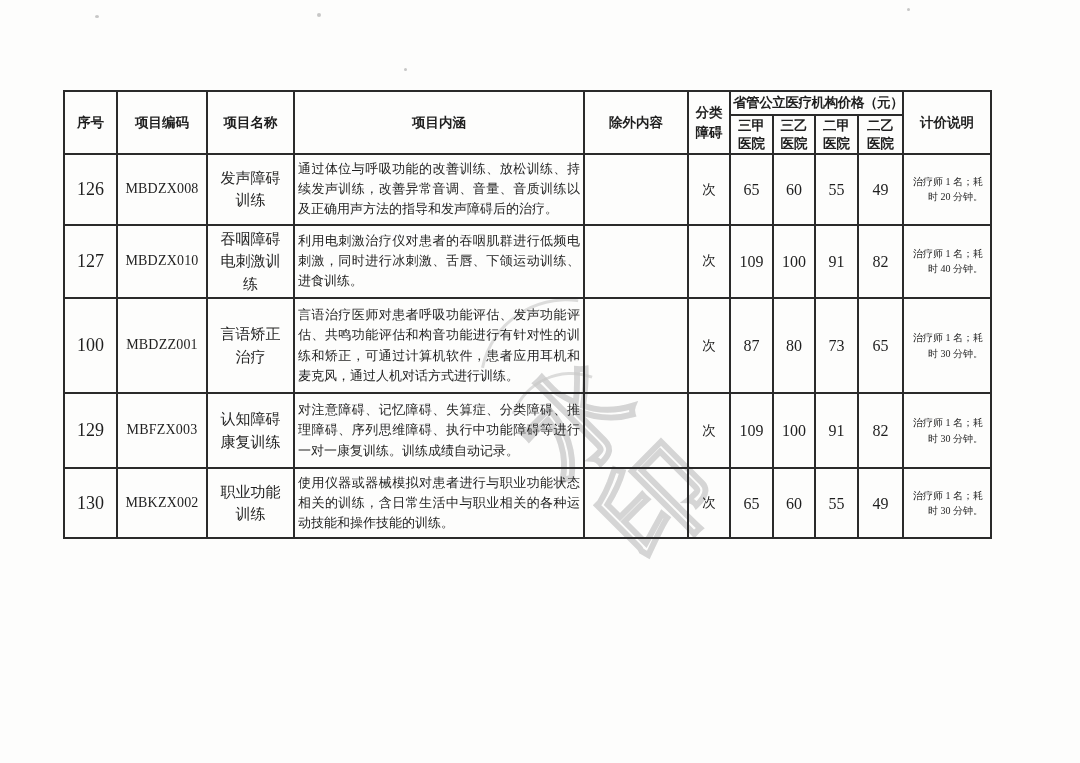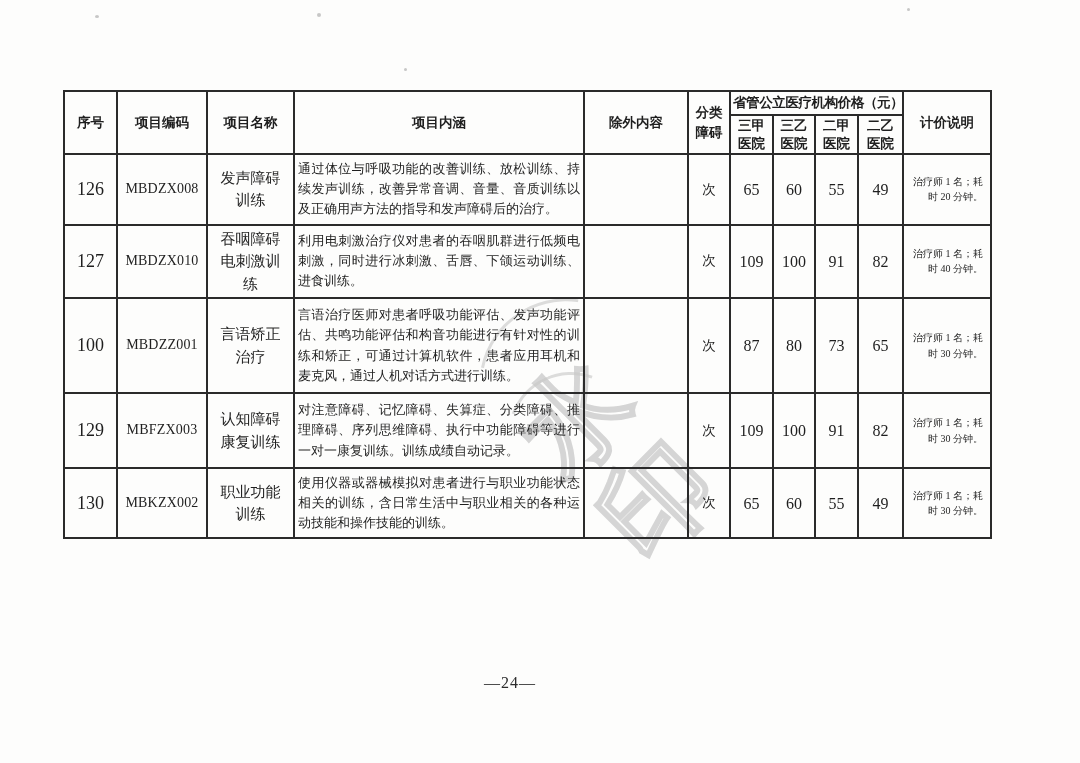--- a/index.html
+++ b/index.html
@@ -229,15 +229,14 @@
           <td class="cell-price">65</td>
           <td class="cell-price">60</td>
           <td class="cell-price">55</td>
           <td class="cell-price">49</td>
           <td class="cell-note">治疗师 1 名；耗时 30 分钟。</td>
         </tr>
       </tbody>
     </table>
   </div>
 
-  <div class="page-number">—24—</div>
 
 </div>
 
 </body></html>

